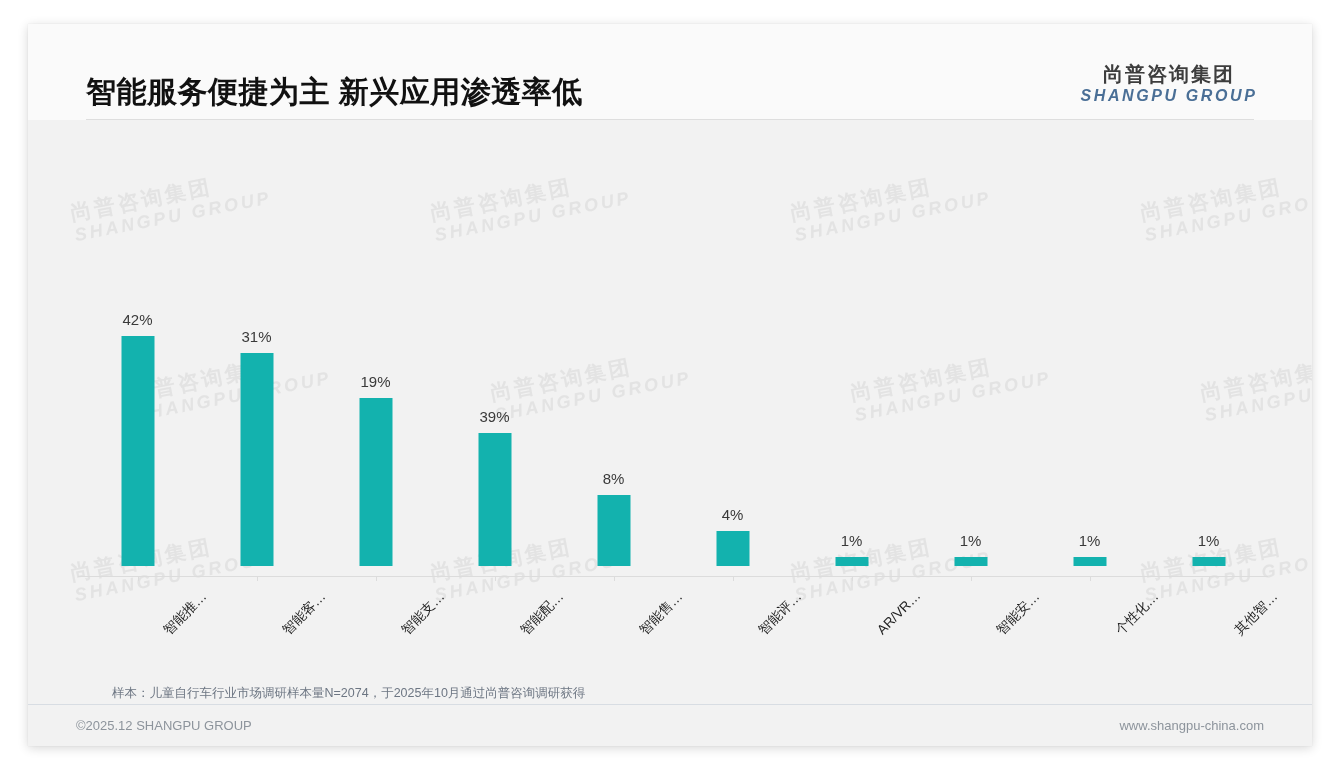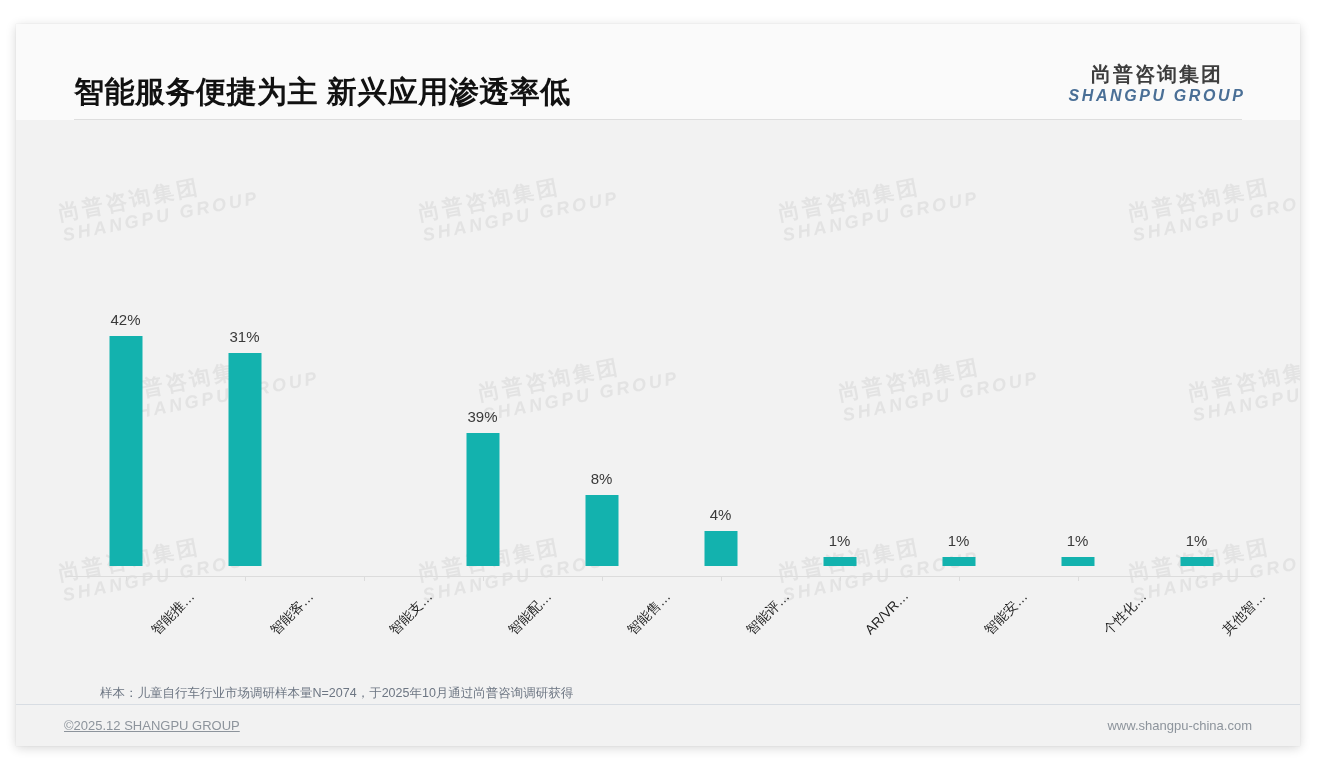--- a/index.html
+++ b/index.html
@@ -7,21 +7,21 @@
     padding: 0;
     background: #ffffff;
     width: 1340px;
     height: 780px;
     overflow: hidden;
     font-family: "Liberation Sans", "DejaVu Sans", sans-serif;
   }
 
   #slide {
     position: absolute;
-    left: 16px;
+    left: 28px;
     top: 24px;
     width: 1284px;
     height: 722px;
     background: #5eead4;
     box-shadow: 0 2px 10px rgba(0,0,0,0.16), 0 0 1px rgba(0,0,0,0.10);
     overflow: hidden;
   }
 
   
   .header {
@@ -202,21 +202,20 @@
     background: #f2f2f2;
     border-top: 1px solid #d8dde3;
   }
   .footer-left {
     position: absolute;
     left: 48px;
     top: 13px;
     font-size: 13px;
     color: #8d949c;
     white-space: nowrap;
-    text-decoration: underline;
   }
   .footer-right {
     position: absolute;
     right: 48px;
     top: 13px;
     font-size: 13px;
     color: #8d949c;
     white-space: nowrap;
   }
 </style>
@@ -295,20 +294,24 @@
           <div class="bar-value" style="bottom: 238.286px;">42%</div>
         </div>
         <div class="tick" style="left: 59.5px;"></div>
         <div class="cat-label" style="left: 65.5px;">智能推…</div>
         <div class="bar-col" style="left: 122.5px;">
           <div class="bar" style="height: 212.571px; background: rgb(19, 178, 174);"></div>
           <div class="bar-value" style="bottom: 220.571px;">31%</div>
         </div>
         <div class="tick" style="left: 178.5px;"></div>
         <div class="cat-label" style="left: 184.5px;">智能客…</div>
+        <div class="bar-col" style="left: 241.5px;">
+          <div class="bar" style="height: 168.286px; background: rgb(19, 178, 174);"></div>
+          <div class="bar-value" style="bottom: 176.286px;">19%</div>
+        </div>
         <div class="tick" style="left: 297.5px;"></div>
         <div class="cat-label" style="left: 303.5px;">智能支…</div>
         <div class="bar-col" style="left: 360.5px;">
           <div class="bar" style="height: 132.857px; background: rgb(19, 178, 174);"></div>
           <div class="bar-value" style="bottom: 140.857px;">39%</div>
         </div>
         <div class="tick" style="left: 416.5px;"></div>
         <div class="cat-label" style="left: 422.5px;">智能配…</div>
         <div class="bar-col" style="left: 479.5px;">
           <div class="bar" style="height: 70.8571px; background: rgb(19, 178, 174);"></div>

